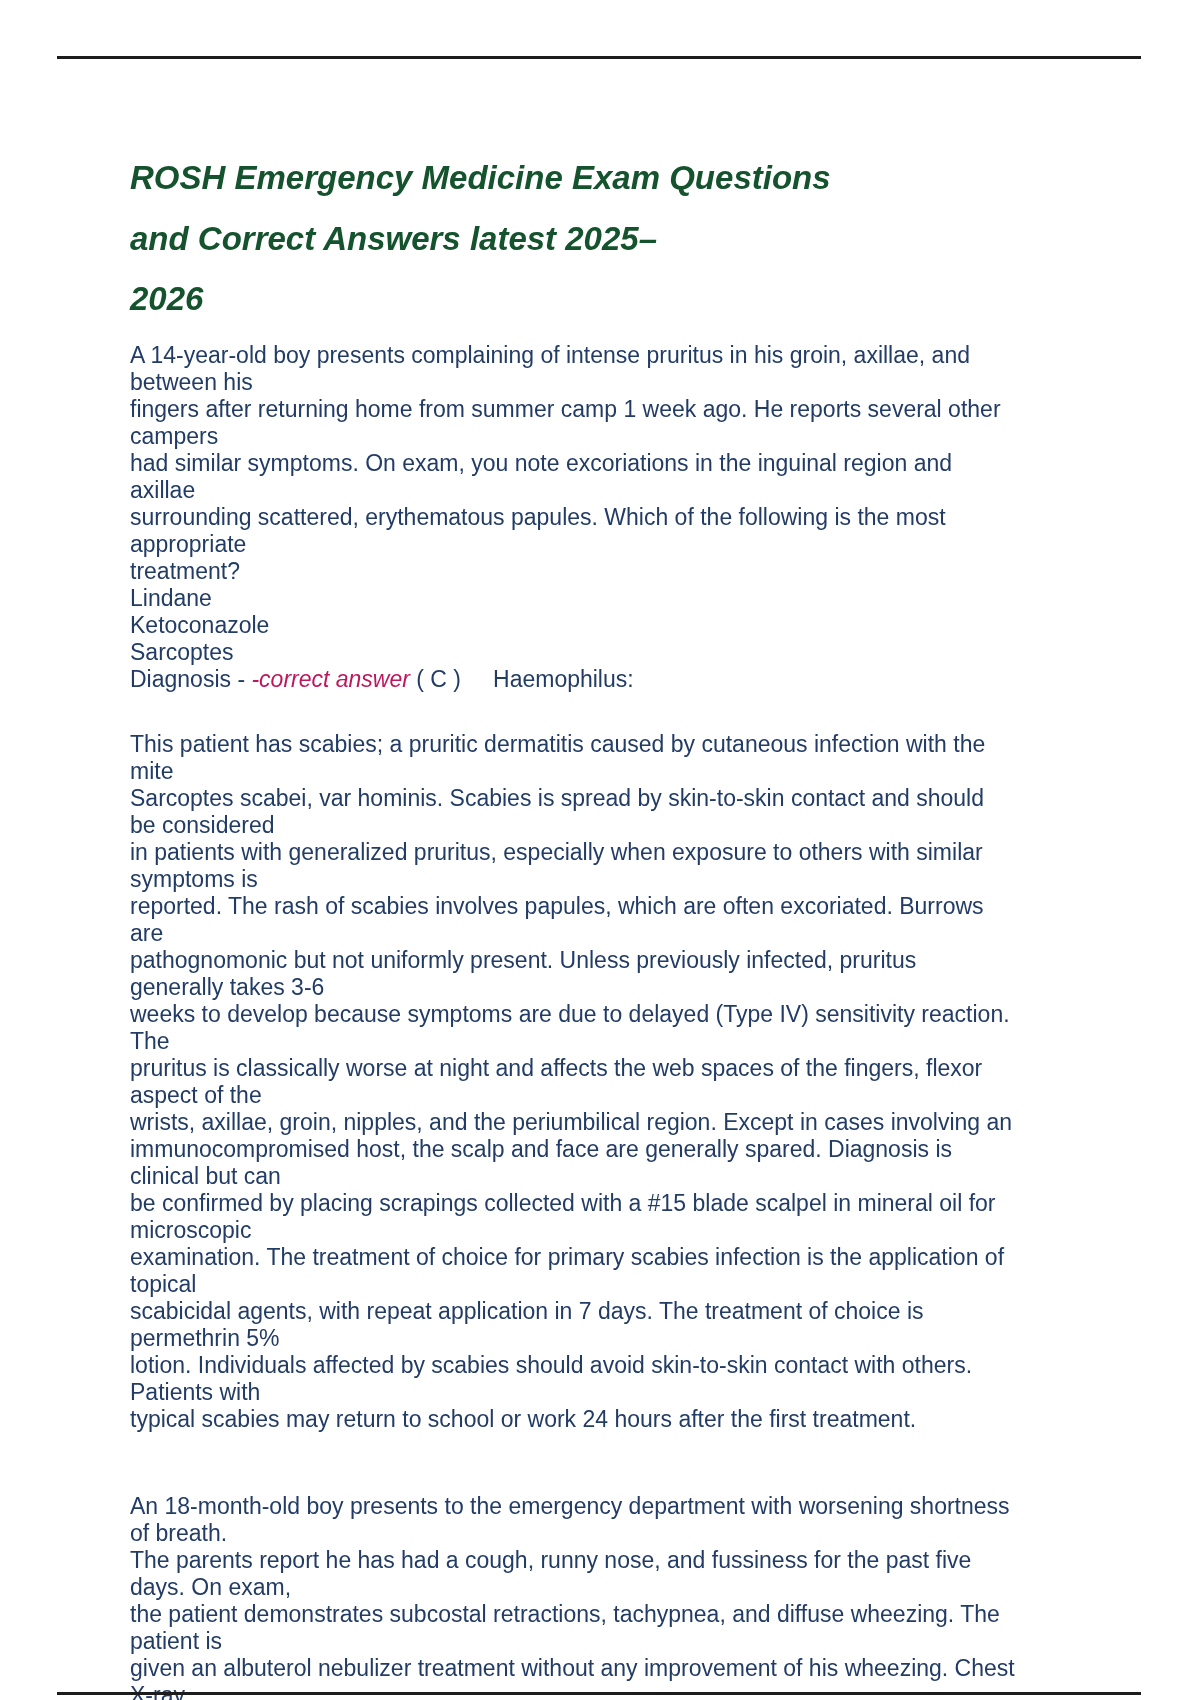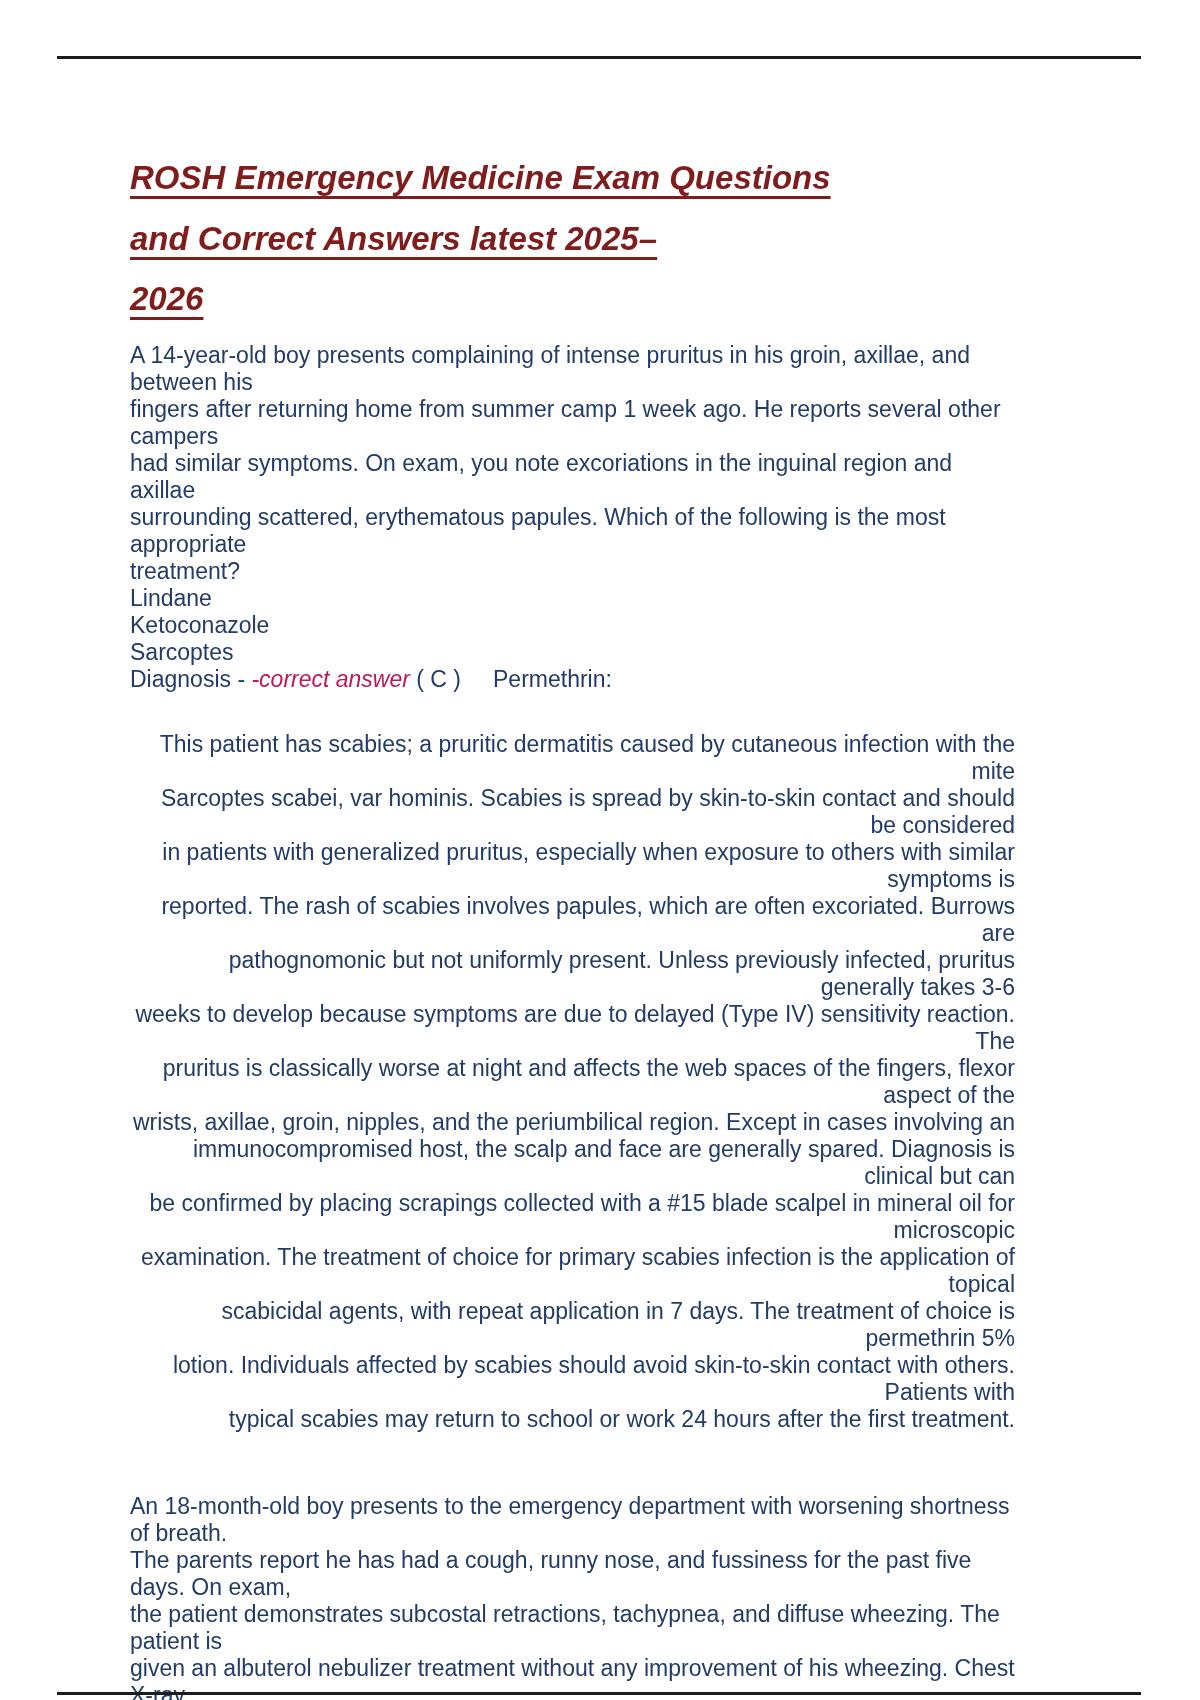--- a/index.html
+++ b/index.html
@@ -21,36 +21,35 @@
   .content {
     position: absolute;
     left: 130px; top: 148px; width: 885px;
     color: #223c66;
   }
   .doc-title {
     margin: 0 0 12px 0;
     font-size: 33px;
     font-weight: bold;
     font-style: italic;
-    color: #7f1d1d;
+    color: #14532d;
     line-height: 1.84;
     white-space: pre-line;
-    text-decoration: underline;
     text-decoration-thickness: 3px;
     text-underline-offset: 7px;
   }
   .para, .option, .answer-row {
     font-size: 23px;
     line-height: 27px;
   }
   .para { white-space: pre-line; }
   .answer-row { white-space: pre; }
   .red { color: #be185d; font-style: italic; }
   .expl-label { margin-left: 32px; }
-  .explanation { margin-top: 38px; text-align: right; }
+  .explanation { margin-top: 38px; }
   .q2 { margin-top: 60px; }
 </style>
 </head>
 <body>
 
 <div class="page">
 
   <div class="rule rule-top"></div>
 
   <div class="content">
@@ -62,21 +61,21 @@
     <div class="para">A 14-year-old boy presents complaining of intense pruritus in his groin, axillae, and between his
 fingers after returning home from summer camp 1 week ago. He reports several other campers
 had similar symptoms. On exam, you note excoriations in the inguinal region and axillae
 surrounding scattered, erythematous papules. Which of the following is the most appropriate
 treatment?</div>
 
     <div class="option">Lindane</div>
     <div class="option">Ketoconazole</div>
     <div class="option">Sarcoptes</div>
 
-    <div class="answer-row"><span>Diagnosis - </span><span class="red">-correct answer</span><span> ( C )</span><span class="expl-label">Permethrin:</span></div>
+    <div class="answer-row"><span>Diagnosis - </span><span class="red">-correct answer</span><span> ( C )</span><span class="expl-label">Haemophilus:</span></div>
 
     <div class="para explanation">This patient has scabies; a pruritic dermatitis caused by cutaneous infection with the mite
 Sarcoptes scabei, var hominis. Scabies is spread by skin-to-skin contact and should be considered
 in patients with generalized pruritus, especially when exposure to others with similar symptoms is
 reported. The rash of scabies involves papules, which are often excoriated. Burrows are
 pathognomonic but not uniformly present. Unless previously infected, pruritus generally takes 3-6
 weeks to develop because symptoms are due to delayed (Type IV) sensitivity reaction. The
 pruritus is classically worse at night and affects the web spaces of the fingers, flexor aspect of the
 wrists, axillae, groin, nipples, and the periumbilical region. Except in cases involving an
 immunocompromised host, the scalp and face are generally spared. Diagnosis is clinical but can

